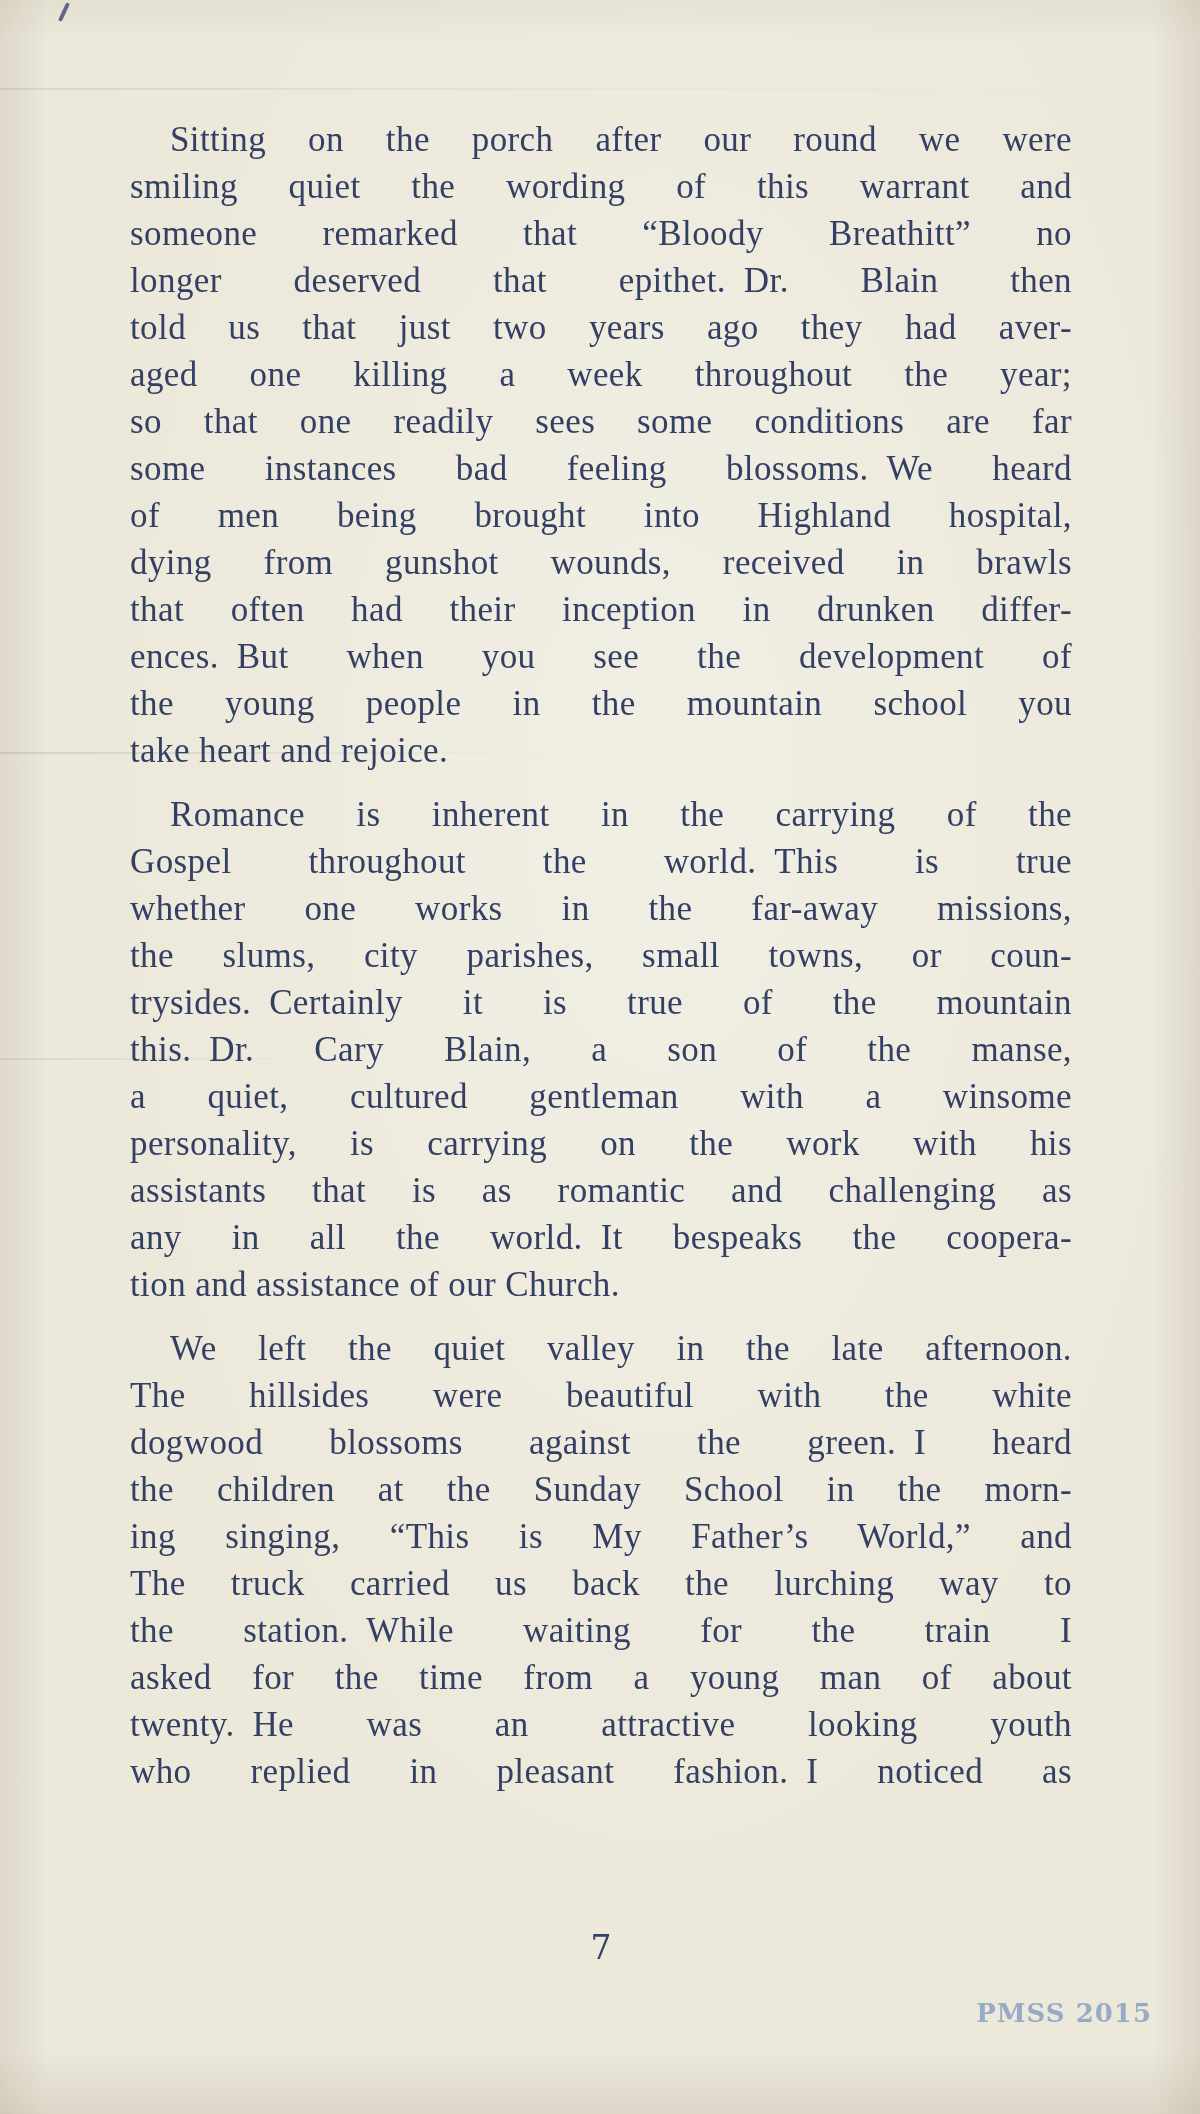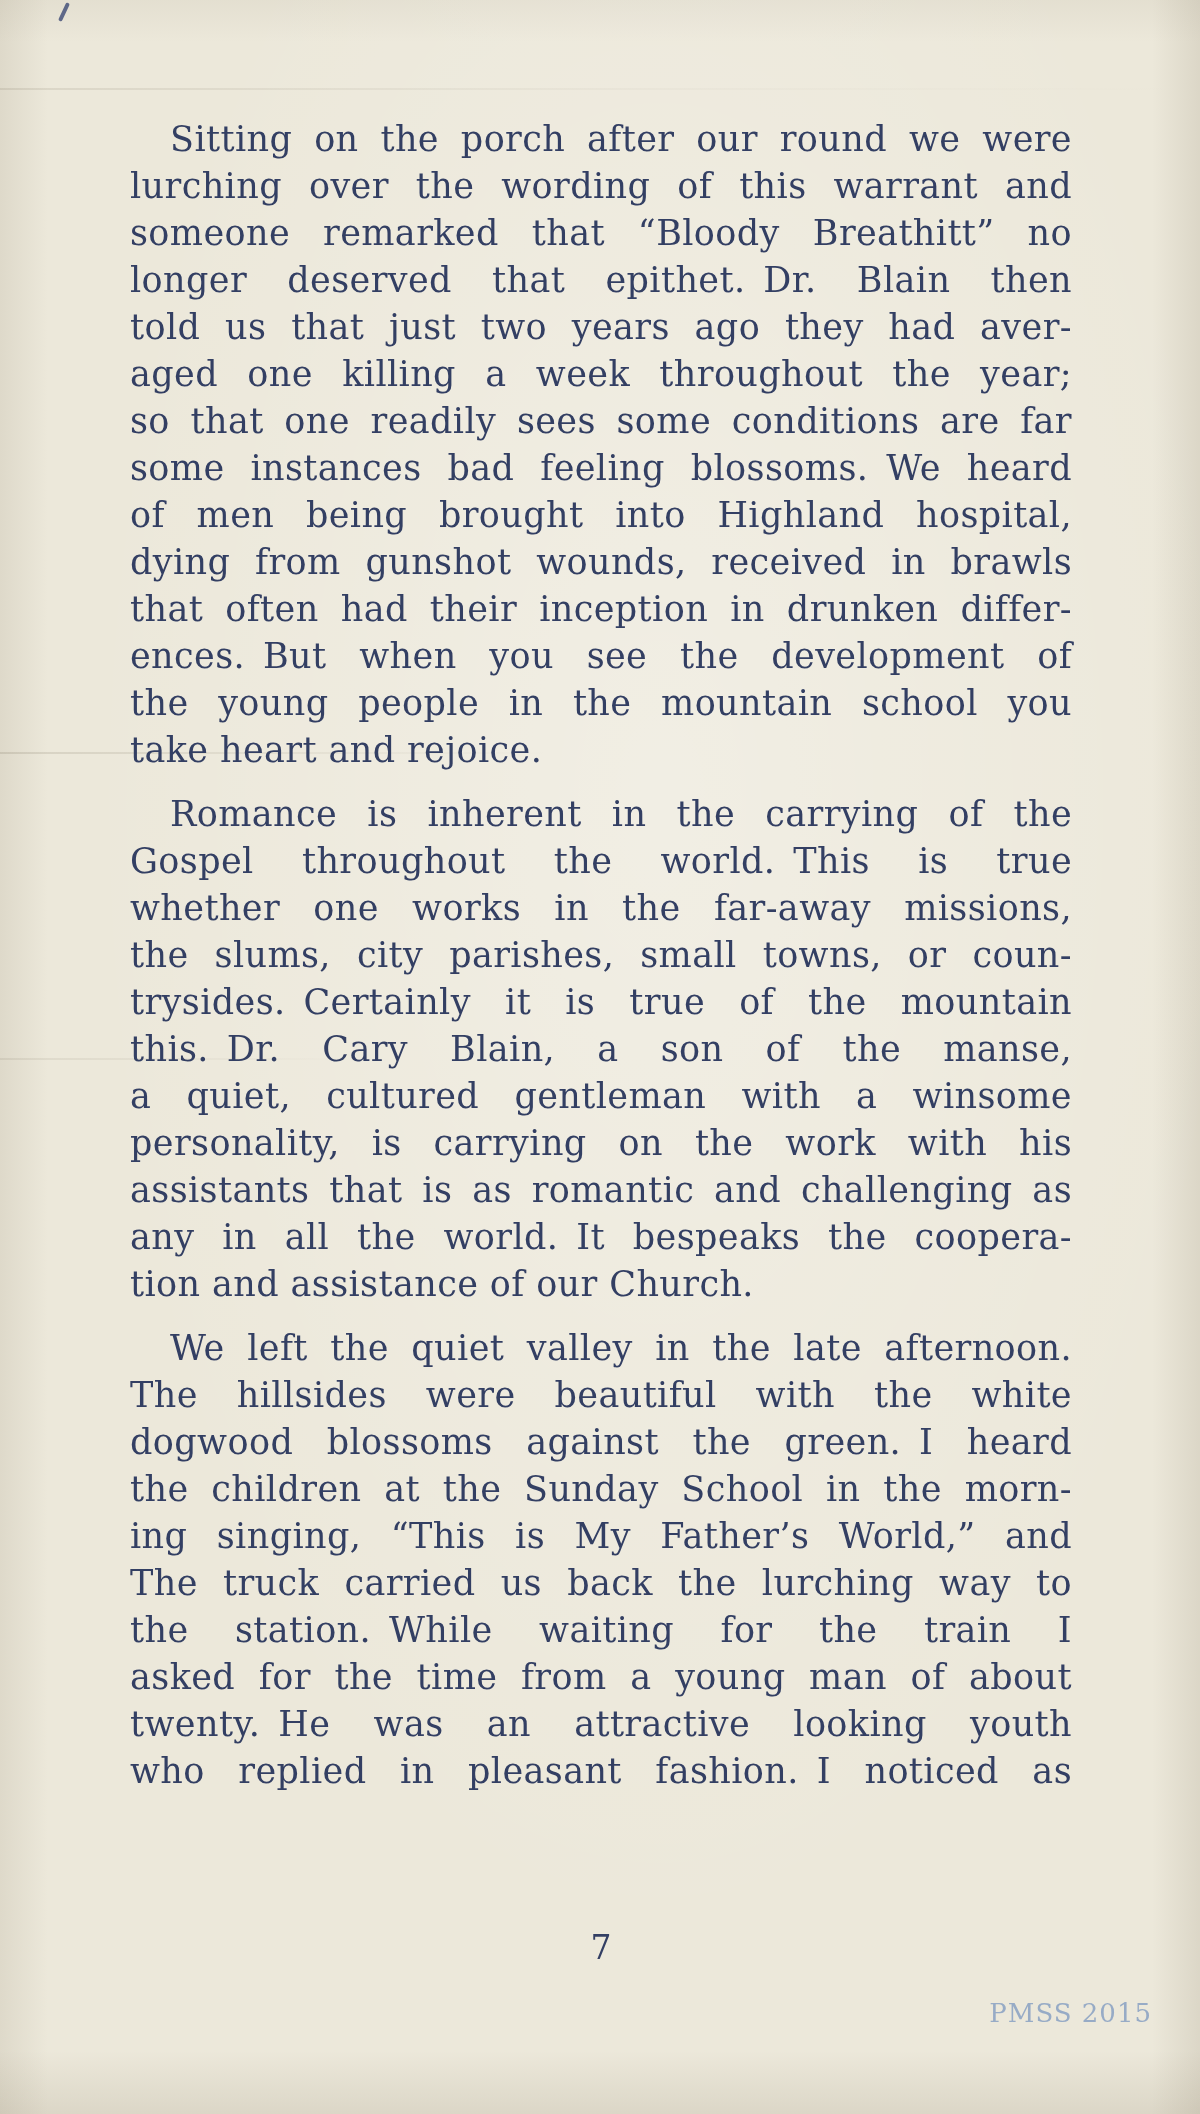--- a/index.html
+++ b/index.html
@@ -36,53 +36,53 @@
   }
   .ink-mark{
     position:absolute;left:62px;top:2px;width:4px;height:20px;
     background:#46527a;transform:rotate(25deg);border-radius:2px;opacity:.85;
   }
   .text-block{
     position:absolute;left:130px;top:116px;width:942px;
     color:var(--ink);
     font-size:35px;line-height:47px;letter-spacing:0.4px;
   }
-  .paragraph{margin:0 0 17px 0;}
+  .paragraph{margin:0 0 17px 0;font-family:Liberation Serif, serif;}
   .line{
     text-align:justify;
     text-align-last:justify;
     white-space:normal;
   }
   .line.first{text-indent:40px;}
   .paragraph:not(.justify-last) .line.last{
     text-align-last:left;
   }
   .page-number{
     position:absolute;top:1928px;left:130px;width:942px;
     text-align:center;font-size:33px;color:var(--ink);
   }
   .watermark{
     position:absolute;top:1998px;right:48px;
-    font-size:26px;color:var(--watermark);letter-spacing:1px;
+    font-size:26px;color:var(--watermark);letter-spacing:1px;font-weight:bold;
   }
 </style>
 </head>
 <body>
 
 <div class="page">
   <div class="crease-top"></div>
   <div class="crease-left"></div>
   <div class="crease-left2"></div>
   <div class="ink-mark"></div>
 
   <div class="text-block">
 
   <div class="paragraph">
         <div class="line first">Sitting on the porch after our round we were</div>
-        <div class="line">lurching over the wording of this warrant and</div>
+        <div class="line">smiling quiet the wording of this warrant and</div>
         <div class="line">someone remarked that “Bloody Breathitt” no</div>
         <div class="line">longer deserved that epithet. Dr. Blain then</div>
         <div class="line">told us that just two years ago they had aver-</div>
         <div class="line">aged one killing a week throughout the year;</div>
         <div class="line">so that one readily sees some conditions are far</div>
         <div class="line">some instances bad feeling blossoms. We heard</div>
         <div class="line">of men being brought into Highland hospital,</div>
         <div class="line">dying from gunshot wounds, received in brawls</div>
         <div class="line">that often had their inception in drunken differ-</div>
         <div class="line">ences. But when you see the development of</div>

